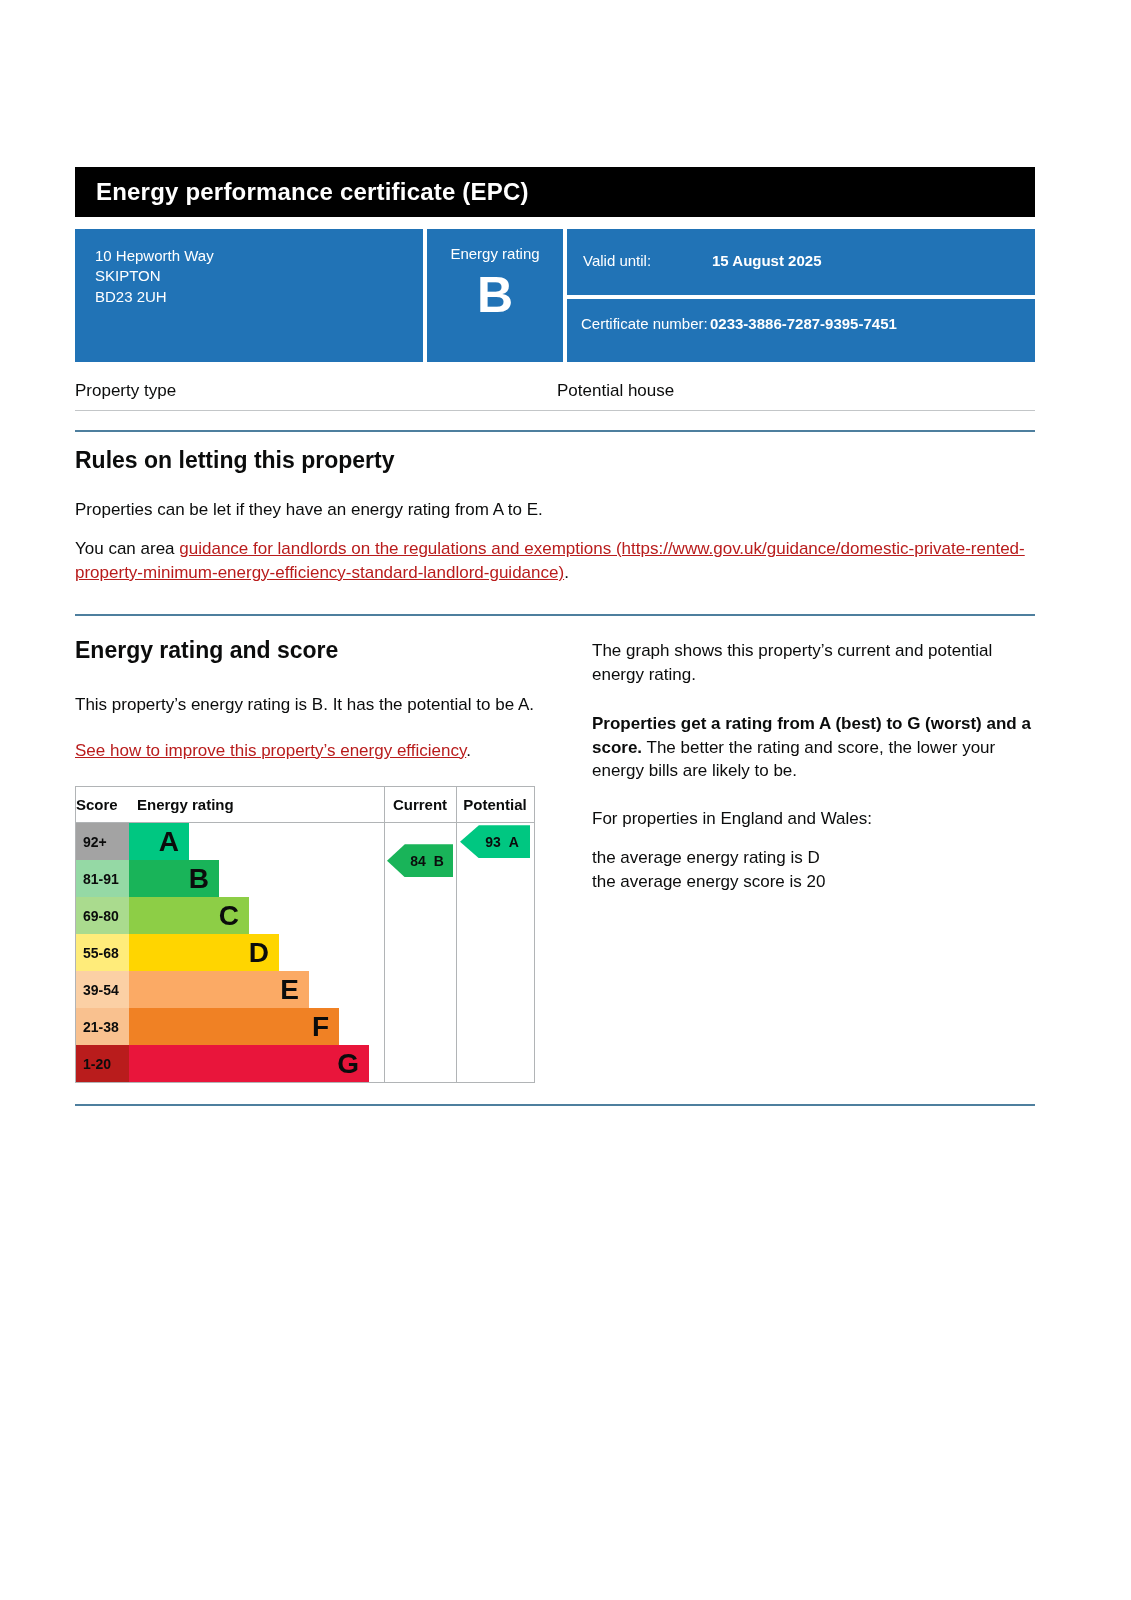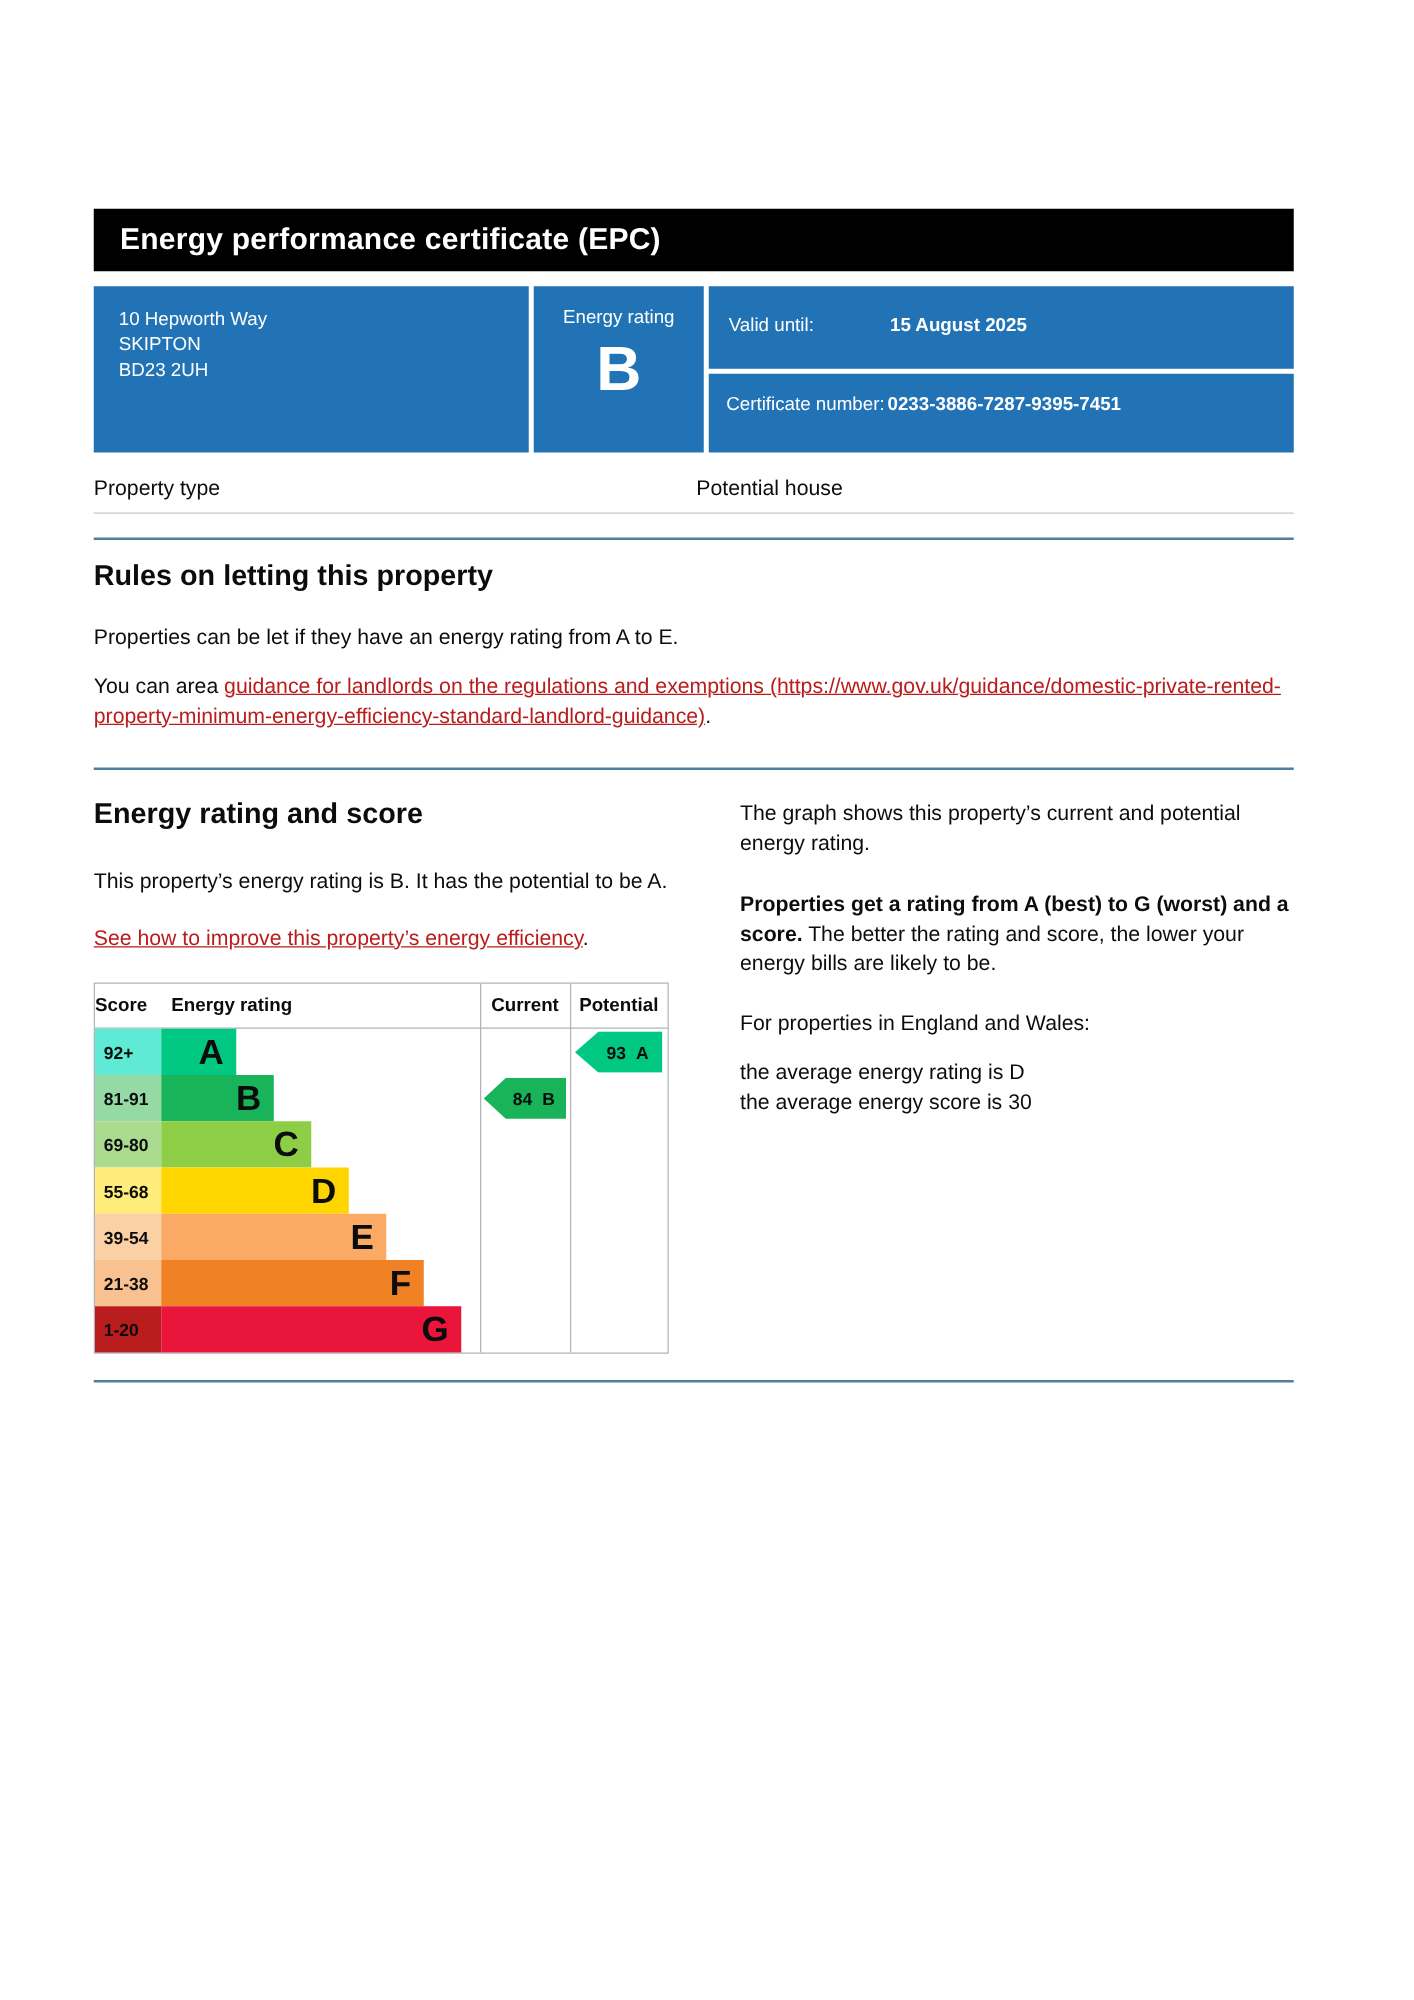--- a/index.html
+++ b/index.html
@@ -254,21 +254,21 @@
 
       <div class="epc-chart">
         <div class="chart-head">
           <div class="h-score">Score</div>
           <div class="h-rating">Energy rating</div>
           <div class="h-current">Current</div>
           <div class="h-potential">Potential</div>
         </div>
 
         <div class="band-row">
-          <div class="score-cell" style="background: #5eead4;">92+</div>
+          <div class="score-cell" style="background: #a3a3a3;">92+</div>
           <div class="band-bar" style="background: rgb(0, 199, 129); width: 60px;">A</div>
         </div>
         <div class="band-row">
           <div class="score-cell" style="background: rgb(149, 217, 165);">81-91</div>
           <div class="band-bar" style="background: rgb(25, 180, 89); width: 90px;">B</div>
         </div>
         <div class="band-row">
           <div class="score-cell" style="background: rgb(170, 219, 142);">69-80</div>
           <div class="band-bar" style="background: rgb(141, 206, 70); width: 120px;">C</div>
         </div>
@@ -285,37 +285,37 @@
           <div class="band-bar" style="background: rgb(240, 129, 36); width: 210px;">F</div>
         </div>
         <div class="band-row">
           <div class="score-cell" style="background: #b91c1c;">1-20</div>
           <div class="band-bar" style="background: rgb(233, 21, 59); width: 240px;">G</div>
         </div>
 
         <div class="v-line current-left"></div>
         <div class="v-line potential-left"></div>
 
-        <div class="marker current-marker" style="top: 75px; background: rgb(25, 180, 89);">
+        <div class="marker current-marker" style="top: 57px; background: rgb(25, 180, 89);">
           <span class="m-score">84</span>
           <span class="m-band">B</span>
         </div>
         <div class="marker potential-marker" style="top: 38px; background: rgb(0, 199, 129);">
           <span class="m-score">93</span>
           <span class="m-band">A</span>
         </div>
       </div>
     </div>
 
     <div class="col-right">
       <p class="p1">The graph shows this property’s current and potential energy rating.</p>
       <p class="p2"><strong>Properties get a rating from A (best) to G (worst) and a score.</strong><span> The better the rating and score, the lower your energy bills are likely to be.</span></p>
       <p class="p3">For properties in England and Wales:</p>
       <p class="p4">
         <span>the average energy rating is D</span><br>
-        <span>the average energy score is 30</span>
+        <span>the average energy score is 20</span>
       </p>
     </div>
   </section>
 
   <hr class="section-break break-3">
 
 </div>
 
 </body></html>

